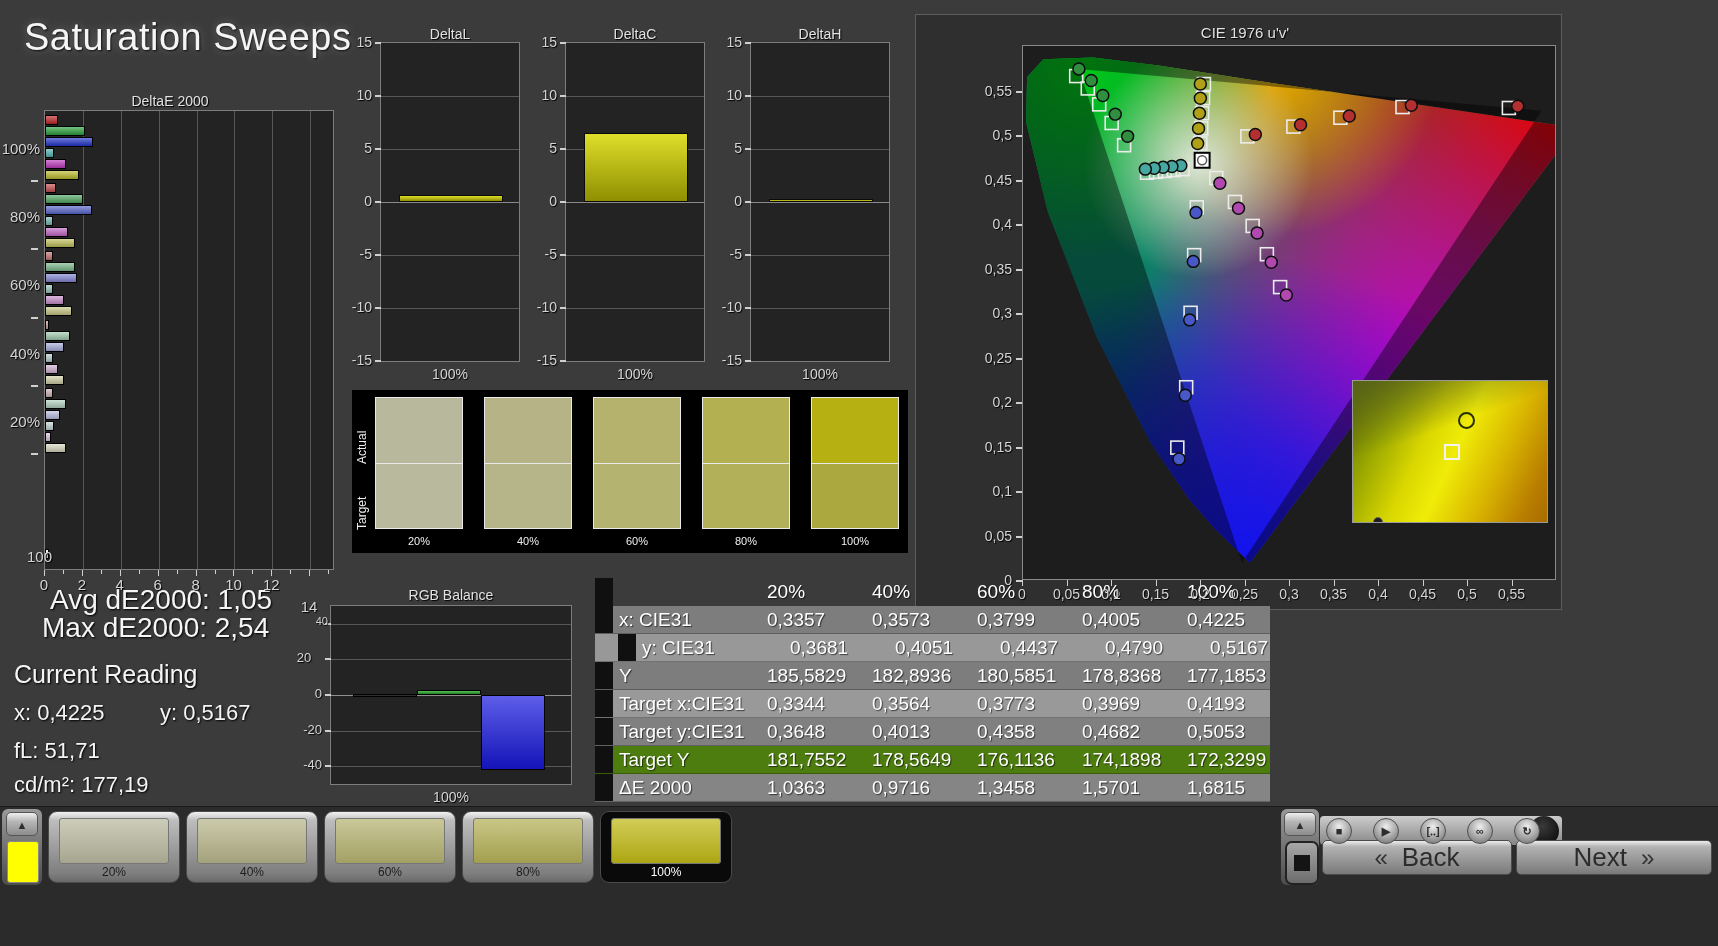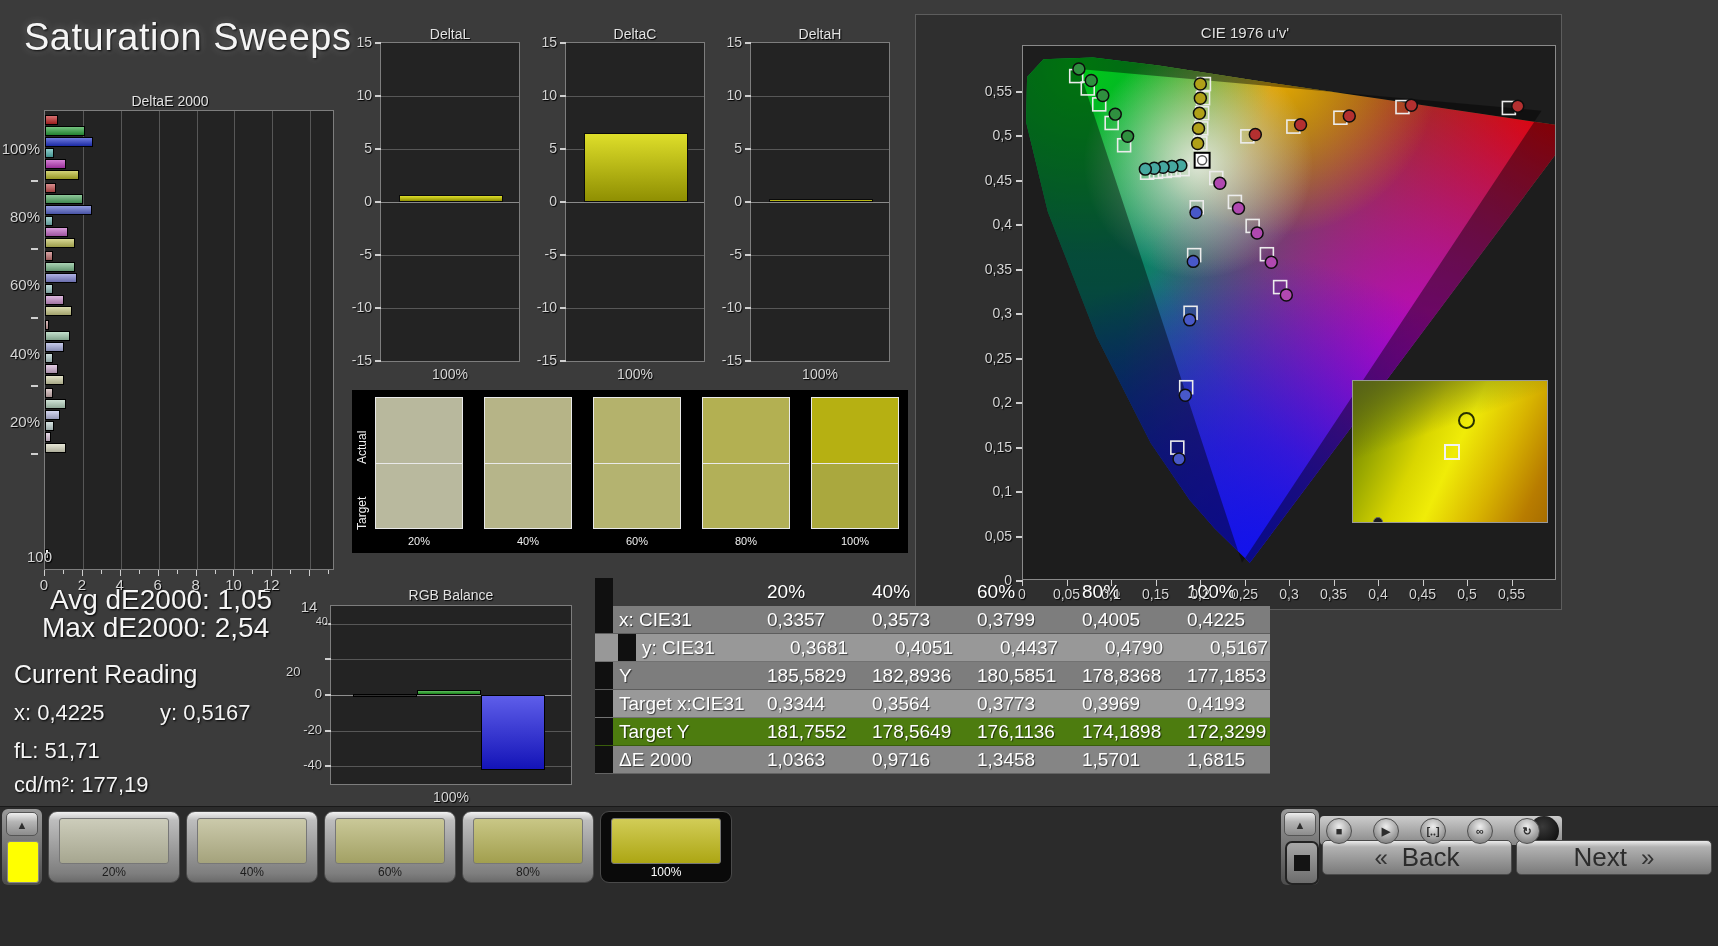--- a/index.html
+++ b/index.html
@@ -336,20 +336,29 @@
       </div>
       <div class="trow" style="background-color: rgb(153, 153, 153); border-bottom: 1px solid rgba(0, 0, 0, 0.25); box-sizing: border-box;">
         <div class="tlead"></div>
         <div class="tlabel">Target x:CIE31</div>
         <div class="tcell">0,3344</div>
         <div class="tcell">0,3564</div>
         <div class="tcell">0,3773</div>
         <div class="tcell">0,3969</div>
         <div class="tcell">0,4193</div>
       </div>
+      <div class="trow" style="background-color: rgb(128, 128, 128); border-bottom: 1px solid rgba(0, 0, 0, 0.25); box-sizing: border-box;">
+        <div class="tlead"></div>
+        <div class="tlabel">Target y:CIE31</div>
+        <div class="tcell">0,3648</div>
+        <div class="tcell">0,4013</div>
+        <div class="tcell">0,4358</div>
+        <div class="tcell">0,4682</div>
+        <div class="tcell">0,5053</div>
+      </div>
       <div class="trow" style="background-color: #4d7c0f; border-bottom: 1px solid rgba(0, 0, 0, 0.25); box-sizing: border-box;">
         <div class="tlead"></div>
         <div class="tlabel">Target Y</div>
         <div class="tcell">181,7552</div>
         <div class="tcell">178,5649</div>
         <div class="tcell">176,1136</div>
         <div class="tcell">174,1898</div>
         <div class="tcell">172,3299</div>
       </div>
       <div class="trow" style="background-color: rgb(133, 133, 133); border-bottom: 1px solid rgba(0, 0, 0, 0.25); box-sizing: border-box;">
@@ -488,21 +497,21 @@
     <div class="tickdash" style="left: 745px; top: 254px; width: 6px; height: 2px;"></div>
     <div class="ticklabel" style="left: 706px; top: 246px; width: 36px; text-align: right; font-size: 14px;">-5</div>
     <div class="tickdash" style="left: 745px; top: 307px; width: 6px; height: 2px;"></div>
     <div class="ticklabel" style="left: 706px; top: 299px; width: 36px; text-align: right; font-size: 14px;">-10</div>
     <div class="tickdash" style="left: 745px; top: 360px; width: 6px; height: 2px;"></div>
     <div class="ticklabel" style="left: 706px; top: 352px; width: 36px; text-align: right; font-size: 14px;">-15</div>
     <div class="ticklabel" style="left: 750px; top: 366px; width: 140px; font-size: 14px;">100%</div>
     <div class="tickdash" style="left: 325px; top: 622.8px; width: 6px; height: 2px;"></div>
     <div class="ticklabel" style="left: 292px; top: 614.8px; width: 36px; text-align: right; font-size: 11px;">40</div>
     <div class="tickdash" style="left: 325px; top: 658.4px; width: 6px; height: 2px;"></div>
-    <div class="ticklabel" style="left: 286px; top: 650.4px; width: 36px; text-align: left; font-size: 13px; margin-top: 14px;">20</div>
+    <div class="ticklabel" style="left: 286px; top: 650.4px; width: 36px; text-align: center; font-size: 13px;">20</div>
     <div class="tickdash" style="left: 325px; top: 694px; width: 6px; height: 2px;"></div>
     <div class="ticklabel" style="left: 286px; top: 686px; width: 36px; text-align: right; font-size: 13px;">0</div>
     <div class="tickdash" style="left: 325px; top: 729.6px; width: 6px; height: 2px;"></div>
     <div class="ticklabel" style="left: 286px; top: 721.6px; width: 36px; text-align: right; font-size: 13px;">-20</div>
     <div class="tickdash" style="left: 325px; top: 765.2px; width: 6px; height: 2px;"></div>
     <div class="ticklabel" style="left: 286px; top: 757.2px; width: 36px; text-align: right; font-size: 13px;">-40</div>
     <div class="ticklabel" style="left: 330px; top: 789px; width: 242px; font-size: 14px;">100%</div>
     <div class="tickdash" style="left: 1016px; top: 580px; width: 6px; height: 2px;"></div>
     <div class="ticklabel" style="left: 966px; top: 572px; width: 46px; text-align: right; font-size: 14px;">0</div>
     <div class="tickdash" style="left: 1016px; top: 535.5px; width: 6px; height: 2px;"></div>

